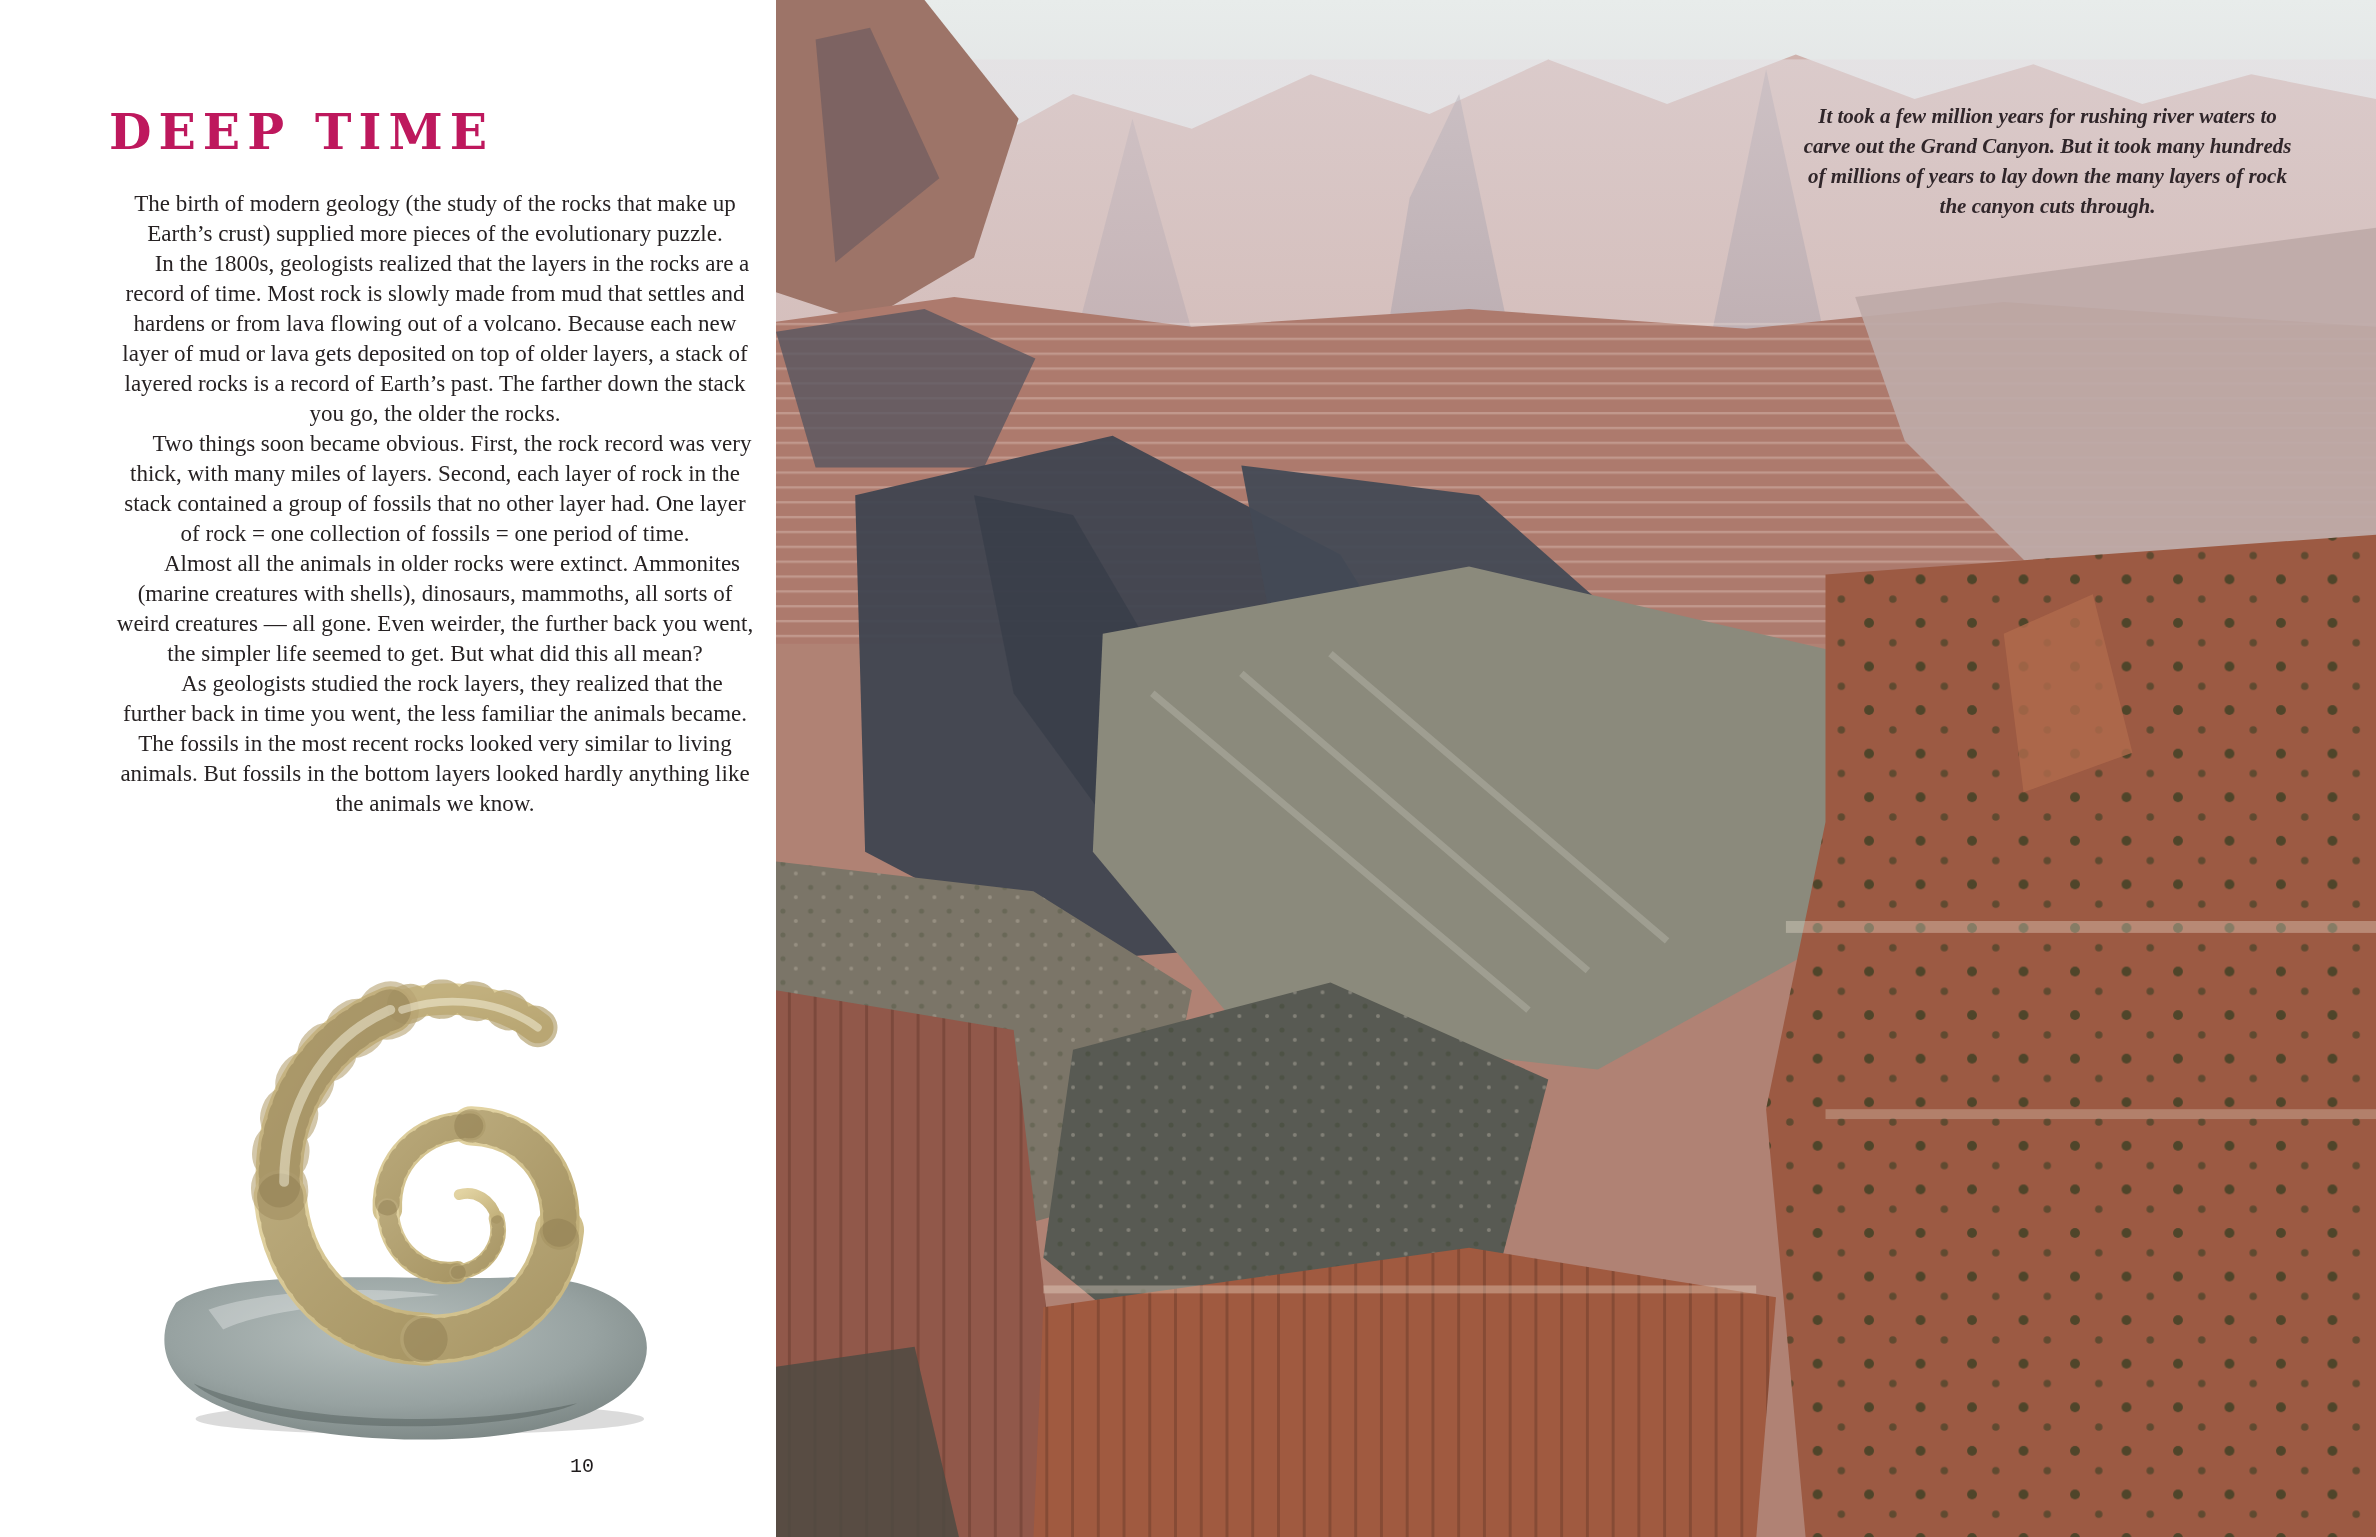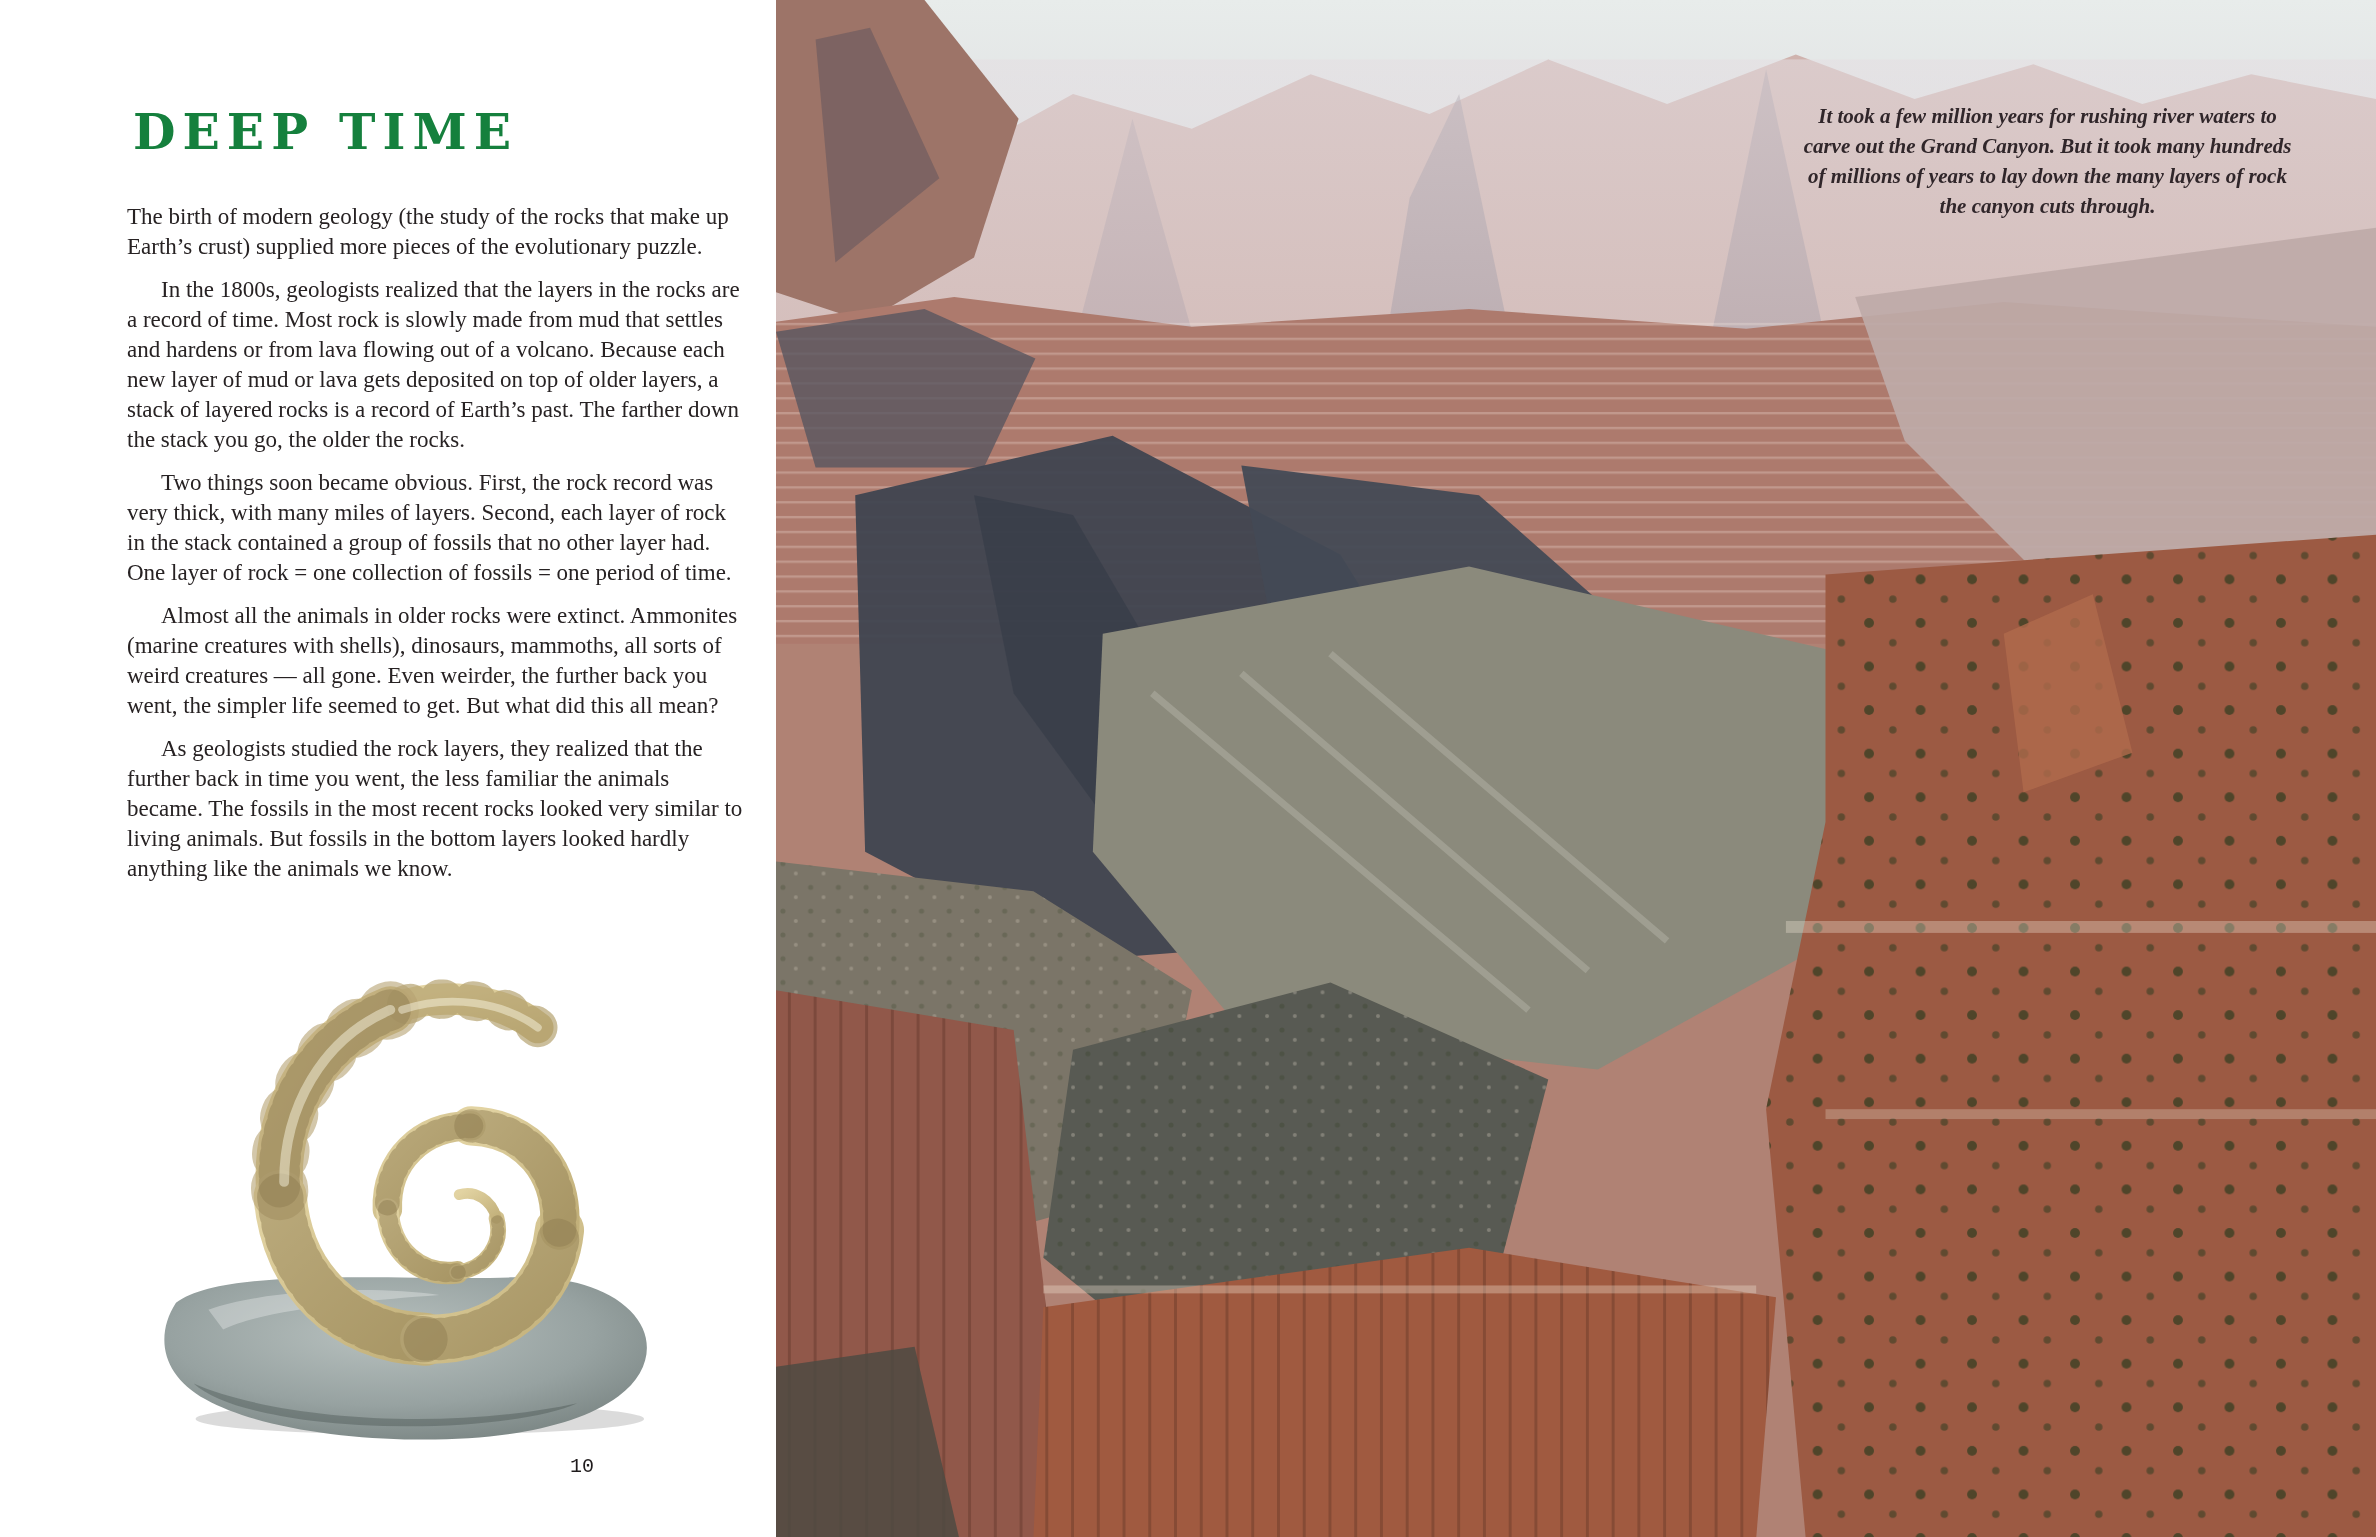--- a/index.html
+++ b/index.html
@@ -5,29 +5,29 @@
   html,body{margin:0;padding:0;background:#ffffff;}
   .spread{
     position:relative;width:2376px;height:1538px;overflow:hidden;
     background:#ffffff;font-family:"Liberation Serif", serif;
   }
   
   .page-left{
     position:absolute;left:0;top:0;width:776px;height:1538px;background:#ffffff;
   }
   .page-title{
-    position:absolute;left:133px;top:103px;margin:0;
+    position:absolute;left:109px;top:103px;margin:0;
     font-family:"DejaVu Serif", serif;font-weight:bold;
-    font-size:49px;letter-spacing:7px;color:#15803d;
+    font-size:49px;letter-spacing:7px;color:#be185d;
   }
   .body-text{
     position:absolute;left:114px;top:189px;width:642px;
     font-size:23px;line-height:30px;color:#272223;
   }
-  .body-text p{margin:13px;}
+  .body-text p{margin:0;text-align:center;}
   .body-text p + p{text-indent:34px;}
   .fossil-figure{
     position:absolute;left:115px;top:970px;width:590px;height:473px;
   }
   .page-number{
     position:absolute;left:570px;top:1455px;width:50px;
     font-family:Liberation Mono, monospace;font-size:20px;color:#1f1b1c;text-align:left;
   }
   
   .page-right{

